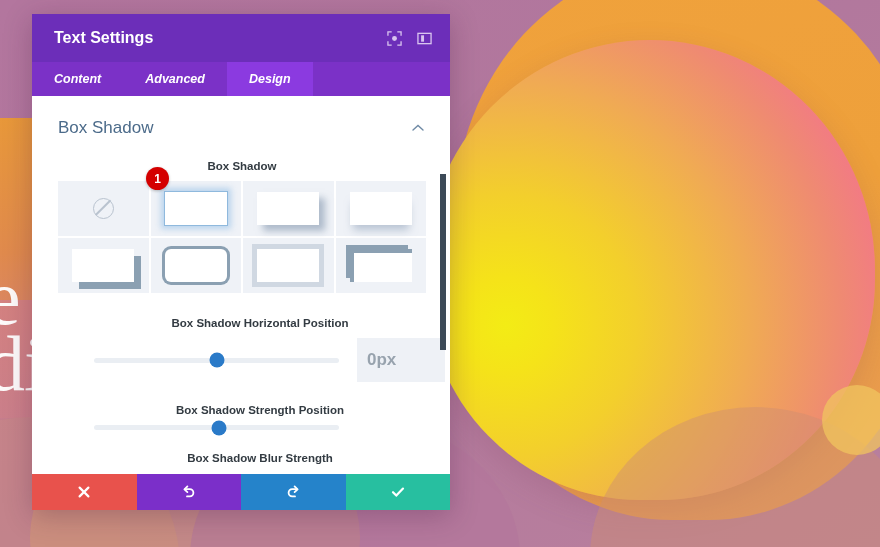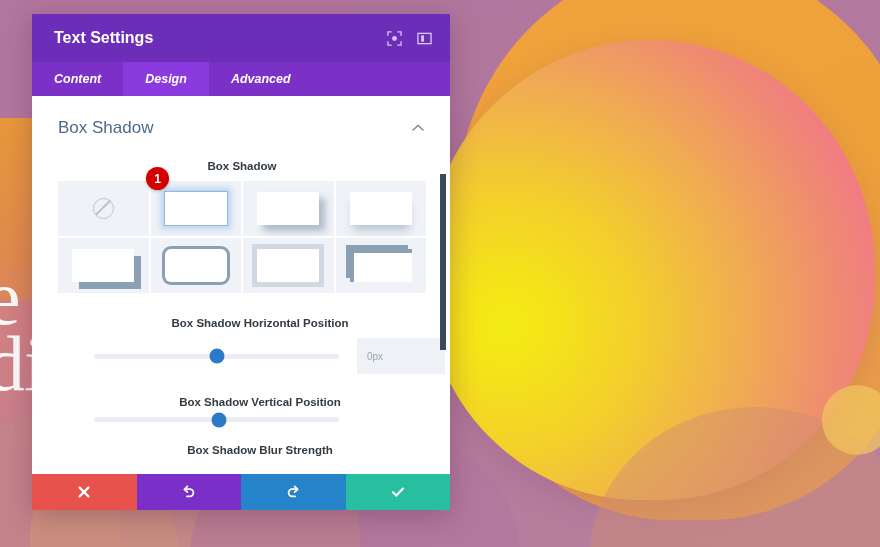--- a/index.html
+++ b/index.html
@@ -299,28 +299,29 @@
     top: 50%;
     width: 15px;
     height: 15px;
     border-radius: 50%;
     background: #2a7ac8;
     transform: translate(-50%, -50%);
     cursor: pointer;
   }
   .valuebox {
     flex: 0 0 78px;
-    height: 36px;
+    height: 44px;
     background: #eef1f6;
     display: flex;
     align-items: center;
     padding-left: 10px;
-    font-size: 10px;
+    font-size: 17px;
     color: #98a3ae;
     cursor: text;
+    font-weight: bold;
   }
 
   
   .scroll-track {
     position: absolute;
     right: 4px;
     top: 0;
     bottom: 0;
     width: 6px;
   }
@@ -386,22 +387,22 @@
     <div class="hdr-icon">
       <svg width="15" height="15" viewBox="0 0 16 16">
         <rect x="1" y="2.5" width="14" height="11" fill="none" stroke="#d9c4ef" stroke-width="1.4"></rect>
         <rect x="4.4" y="4.6" width="3.1" height="6.8" fill="#d9c4ef"></rect>
       </svg>
     </div>
   </div>
 
   <div class="tabs">
     <div class="tab">Content</div>
+    <div class="tab">Advanced</div>
     <div class="tab active">Design</div>
-    <div class="tab">Advanced</div>
   </div>
 
   <div class="panel">
     <div class="panel-inner">
 
       <div class="section-head">
         <div class="section-title">Box Shadow</div>
         <div class="chev">
           <svg width="16" height="16" viewBox="0 0 16 16">
             <path d="M3 10l5-4.5 5 4.5" fill="none" stroke="#6f8aa5" stroke-width="1.4" stroke-linecap="round"></path>
@@ -444,21 +445,21 @@
         <div class="field-label">Box Shadow Horizontal Position</div>
         <div class="slider-line">
           <div class="track">
             <div class="knob" style="left:50%"></div>
           </div>
           <div class="valuebox">0px</div>
         </div>
       </div>
 
       <div class="slider-row">
-        <div class="field-label">Box Shadow Vertical Position</div>
+        <div class="field-label">Box Shadow Strength Position</div>
         <div class="slider-line">
           <div class="track">
             <div class="knob" style="left:51%"></div>
           </div>
         </div>
       </div>
 
       <div class="slider-row">
         <div class="field-label">Box Shadow Blur Strength</div>
 

